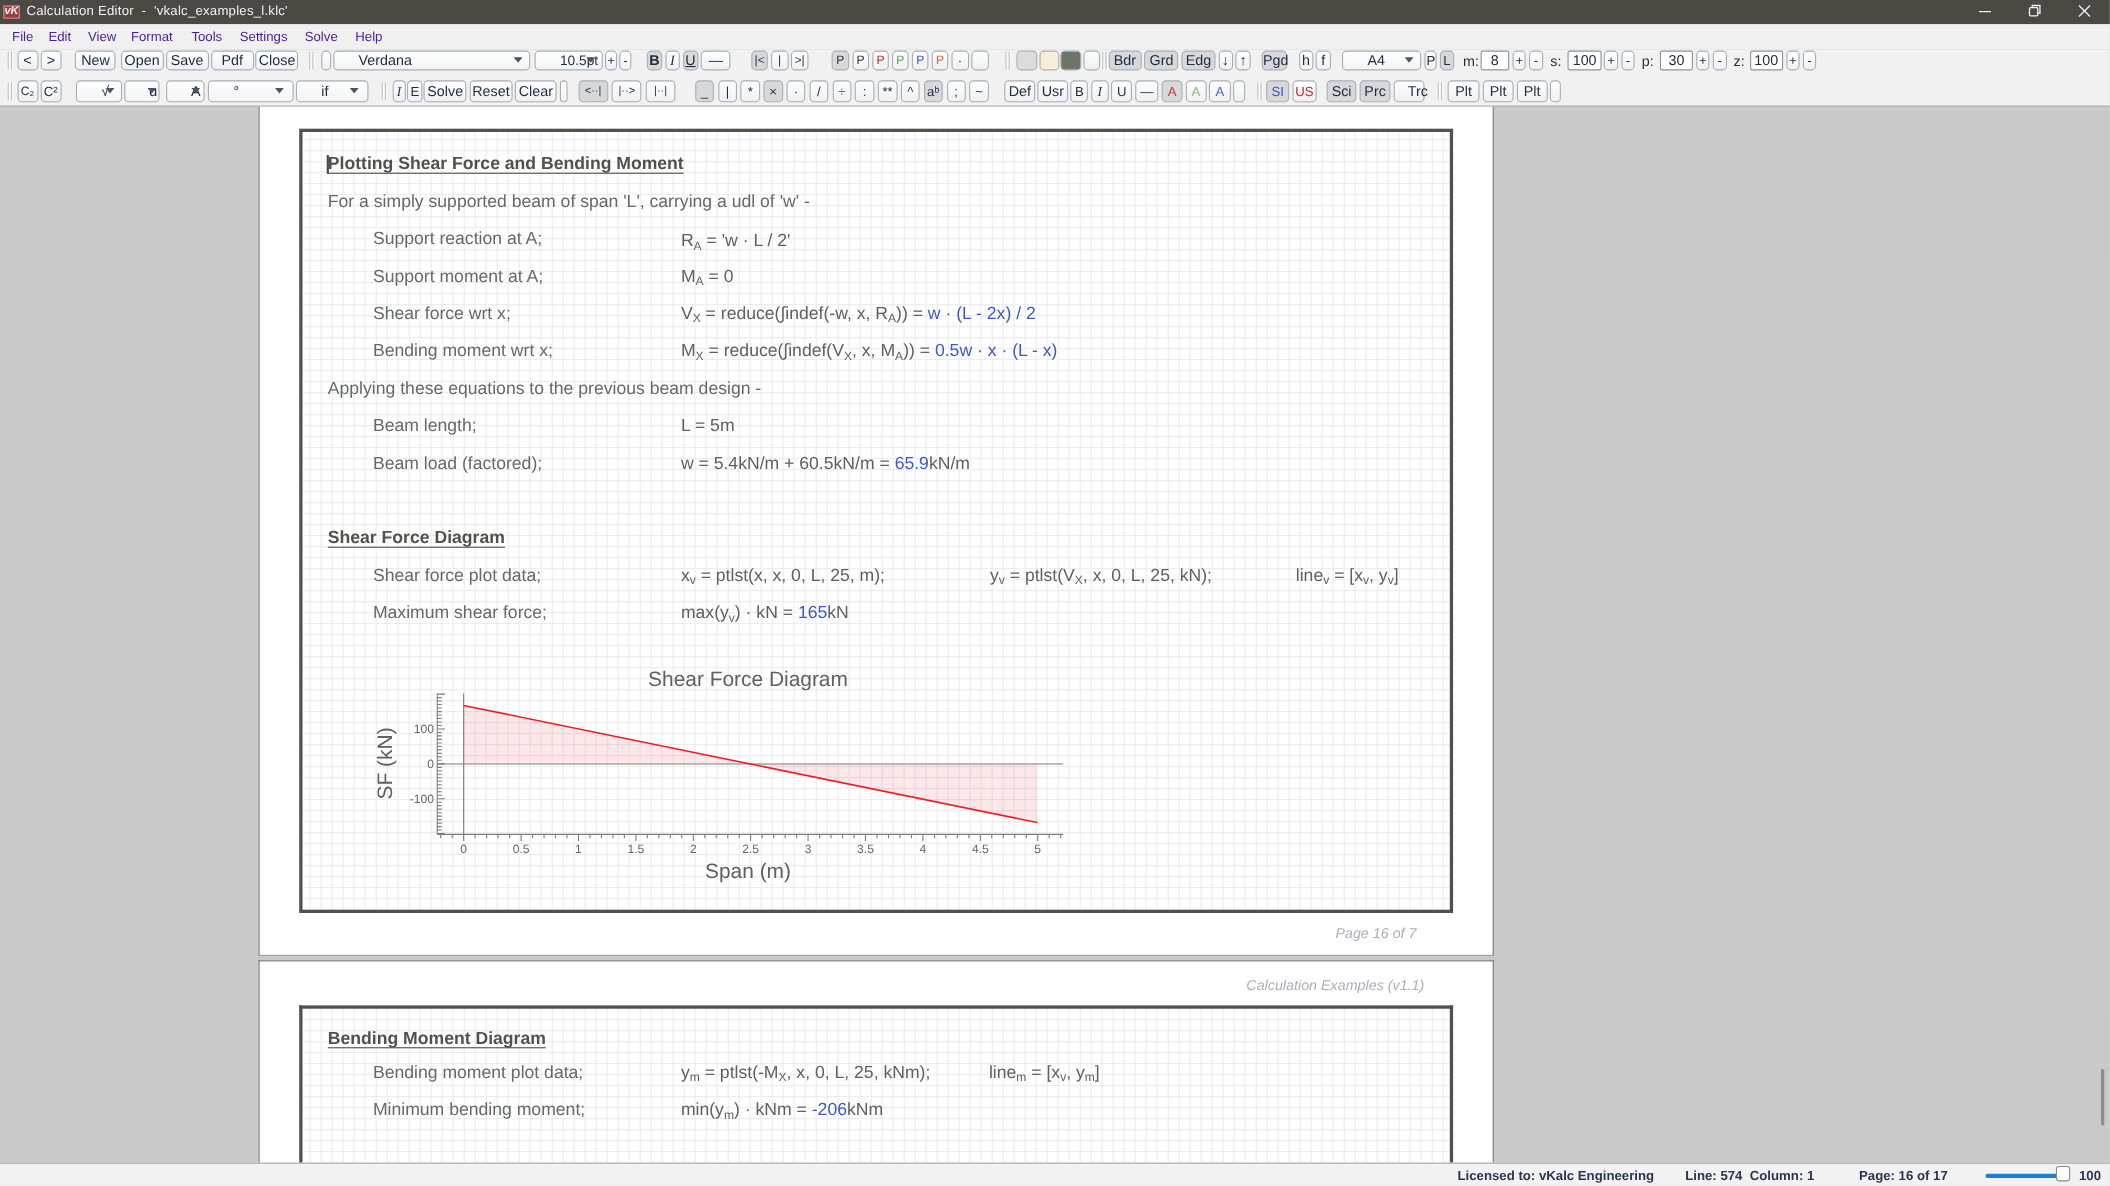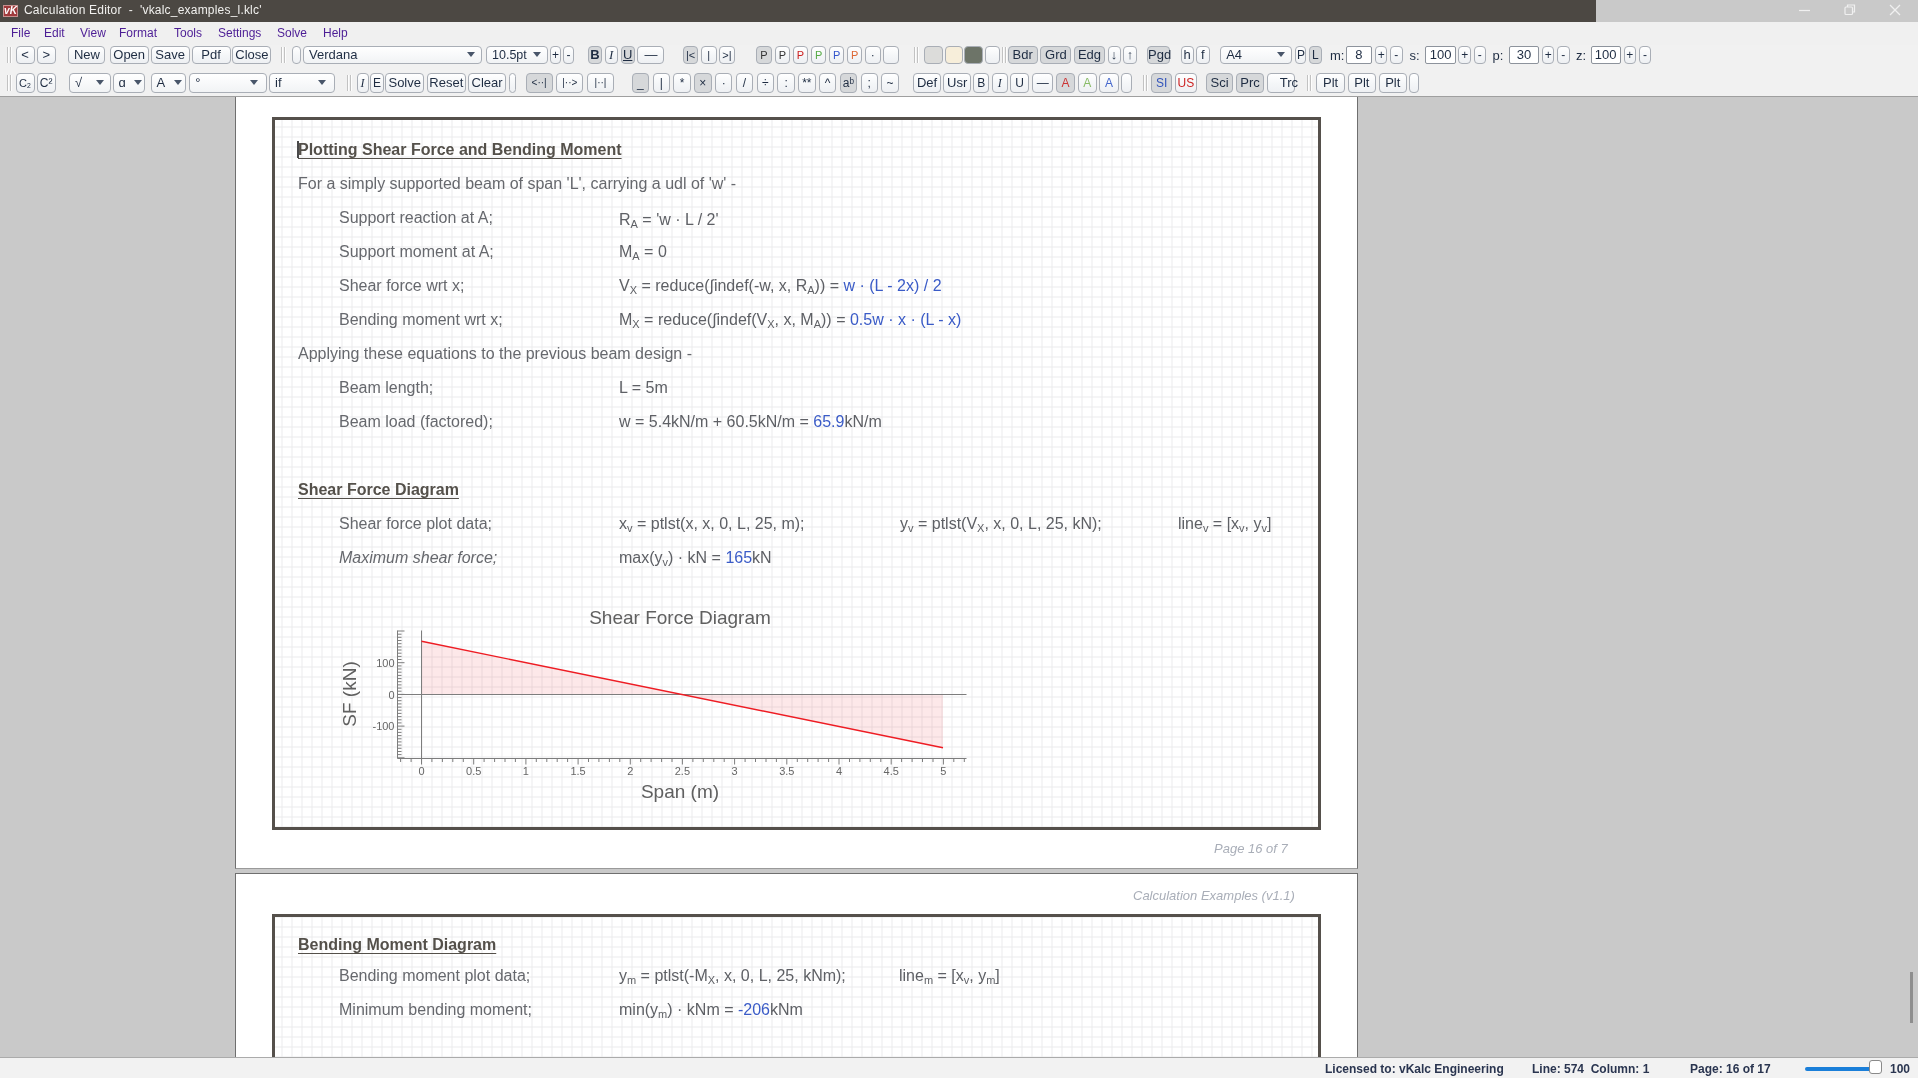--- a/index.html
+++ b/index.html
@@ -1,36 +1,36 @@
 <!DOCTYPE html>
 <html><head><meta charset="utf-8">
 <style>
 html,body{margin:0;padding:0;width:1918px;height:1078px;overflow:hidden;
  font-family:"Liberation Sans",sans-serif;}
 *{box-sizing:border-box;}
 #app{position:absolute;left:0;top:0;width:1918px;height:1078px;background:#c9c9c9;}
 .abs{position:absolute;}
 
-#titlebar{position:absolute;left:0;top:0;width:1596px;height:22px;background:#4c4843;}
+#titlebar{position:absolute;left:0;top:0;width:1918px;height:22px;background:#4c4843;}
 #titletext{position:absolute;left:24px;top:3px;font-size:12px;color:#f2f1ef;letter-spacing:0.2px;}
 #vkicon{position:absolute;left:3px;top:5px;width:15px;height:12px;background:#a03a3c;border:1px solid #c8908f;
  color:#fff;font-size:10px;font-weight:bold;font-style:italic;text-align:center;line-height:10px;}
 
 #menubar{position:absolute;left:0;top:22px;width:1918px;height:23px;background:#f0f0f0;}
 .mi{position:absolute;top:4px;font-size:12px;color:#4c1d95;}
 
 #tb{position:absolute;left:0;top:45px;width:1918px;height:52px;background:#f1f1f1;border-bottom:1px solid #9f9f9f;}
 .btn{position:absolute;height:18px;border:1px solid #a9aeb6;border-radius:4px;
  background:linear-gradient(#ffffff,#f4f6f8 55%,#eef0f3);color:#1e2c42;font-size:13px;
  text-align:center;line-height:16px;white-space:nowrap;}
 .r2{height:20px;line-height:18px;}
 .on{background:#d6d8da;}
 .combo{position:absolute;height:18px;border:1px solid #a9aeb6;border-radius:4px;
  background:linear-gradient(#ffffff,#f1f3f5);color:#1e2c42;font-size:13px;line-height:16px;
- padding-left:5px;white-space:nowrap;}
+ padding-left:22px;white-space:nowrap;}
 .carr{position:absolute;width:0;height:0;border-left:4.5px solid transparent;border-right:4.5px solid transparent;
  border-top:5.5px solid #49566a;}
 .grip{position:absolute;width:2px;height:16px;border-left:1px solid #c2c2c2;border-right:1px solid #fdfdfd;}
 .inp{position:absolute;height:18px;border:1px solid #8d939c;background:#fff;color:#1e2c42;
  font-size:13px;line-height:16px;text-align:center;border-radius:2px;}
 .tlbl{position:absolute;font-size:13px;color:#1e2c42;}
 
 .page{position:absolute;background:#fff;}
 .pedge{border-left:1px solid #6f6f6f;border-right:1px solid #6f6f6f;}
 .cbox{position:absolute;border:3px solid #55504b;
@@ -222,21 +222,21 @@
 <div class="t" style="left:298px;top:345px;">Applying these equations to the previous beam design -</div>
 <div class="t" style="left:339px;top:379px;">Beam length;</div>
 <div class="f" style="left:619px;top:379px;">L = 5m</div>
 <div class="t" style="left:339px;top:413px;">Beam load (factored);</div>
 <div class="f" style="left:619px;top:413px;">w = 5.4kN/m + 60.5kN/m = <span class="blue">65.9</span>kN/m</div>
 <div class="hd" style="left:298px;top:481px;">Shear Force Diagram</div>
 <div class="t" style="left:339px;top:515px;">Shear force plot data;</div>
 <div class="f" style="left:619px;top:515px;">x<sub>v</sub> = ptlst(x, x, 0, L, 25, m);</div>
 <div class="f" style="left:900px;top:515px;">y<sub>v</sub> = ptlst(V<sub>X</sub>, x, 0, L, 25, kN);</div>
 <div class="f" style="left:1178px;top:515px;">line<sub>v</sub> = [x<sub>v</sub>, y<sub>v</sub>]</div>
-<div class="t" style="left:339px;top:549px;font-style:italic;">Maximum shear force;</div>
+<div class="t" style="left:339px;top:549px;">Maximum shear force;</div>
 <div class="f" style="left:619px;top:549px;">max(y<sub>v</sub>) · kN = <span class="blue">165</span>kN</div>
 <svg class="abs" style="left:330px;top:595px" width="660" height="220" viewBox="0 0 660 220">
 <g>
 <polygon points="91.5,46.3 352.4,99.4 91.5,99.4" fill="rgba(238,28,35,0.10)"></polygon>
 <polygon points="352.4,99.4 613,152.8 613,99.4" fill="rgba(238,28,35,0.10)"></polygon>
 </g>
 <g stroke="#7d7d7d" stroke-width="1">
 <line x1="67.5" y1="35.5" x2="67.5" y2="163.5"></line>
 <line x1="91.5" y1="35.5" x2="91.5" y2="163.5"></line>
 <line x1="67.5" y1="99.5" x2="636.5" y2="99.5"></line>

